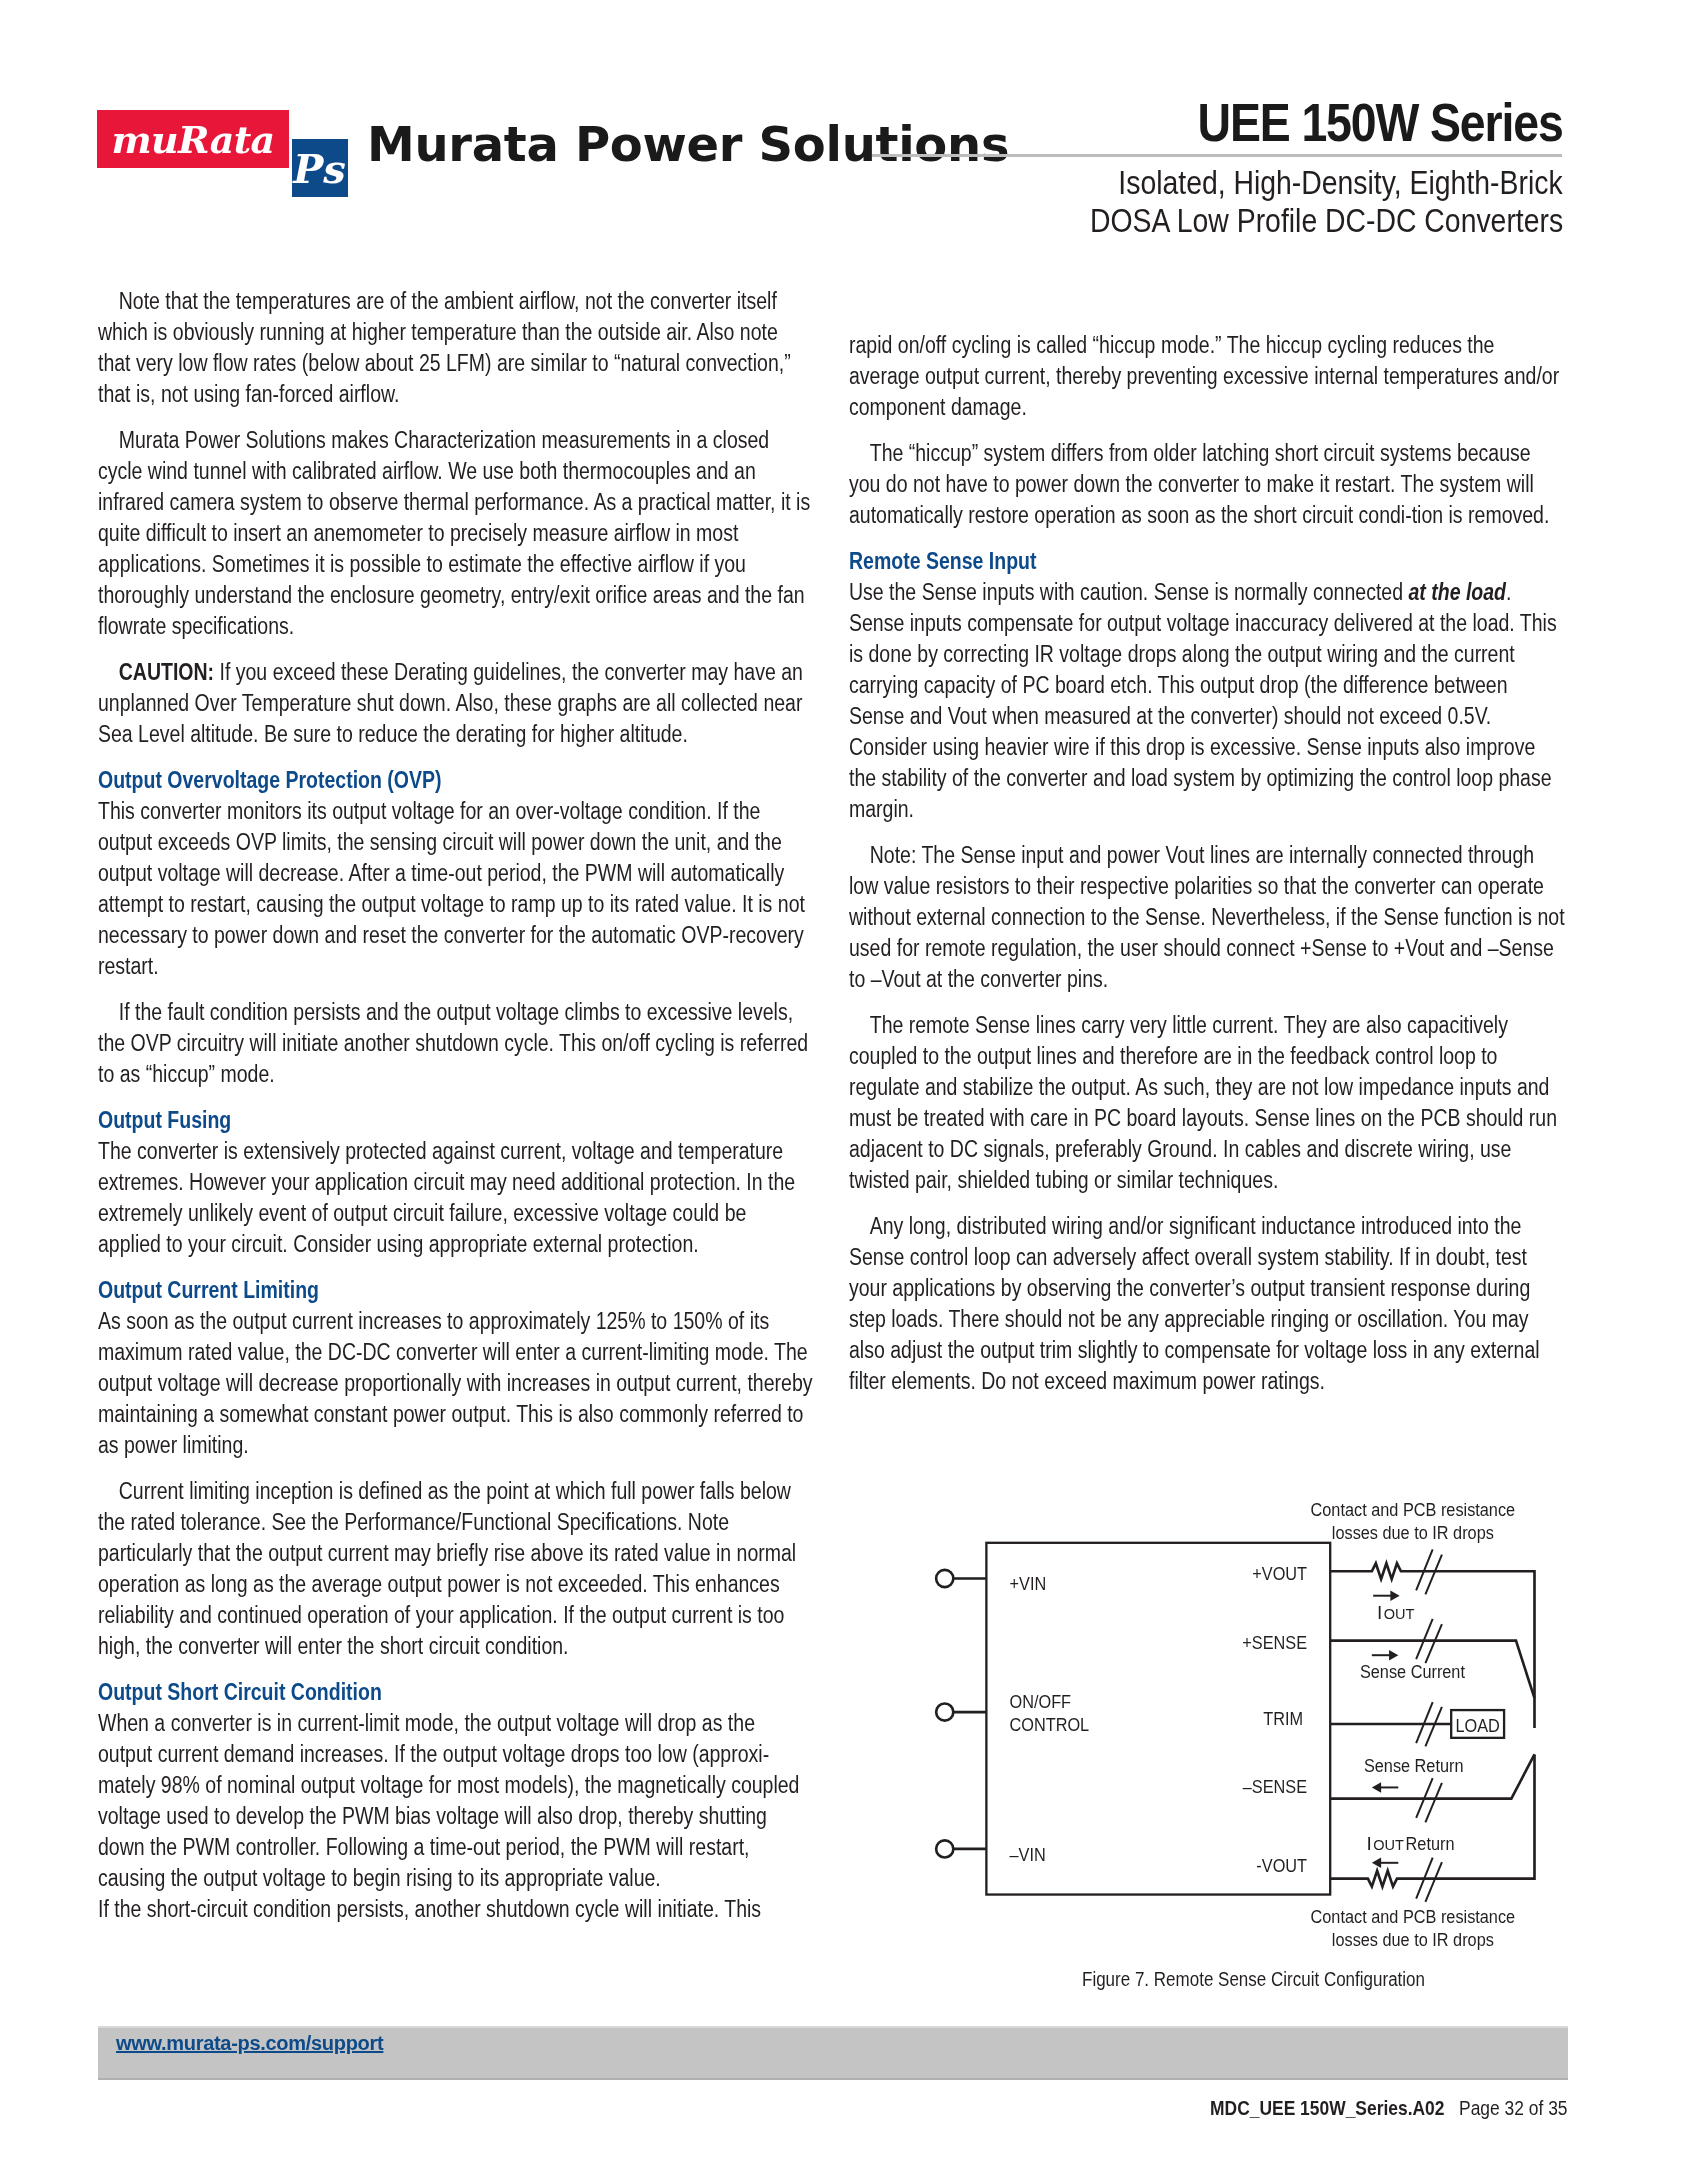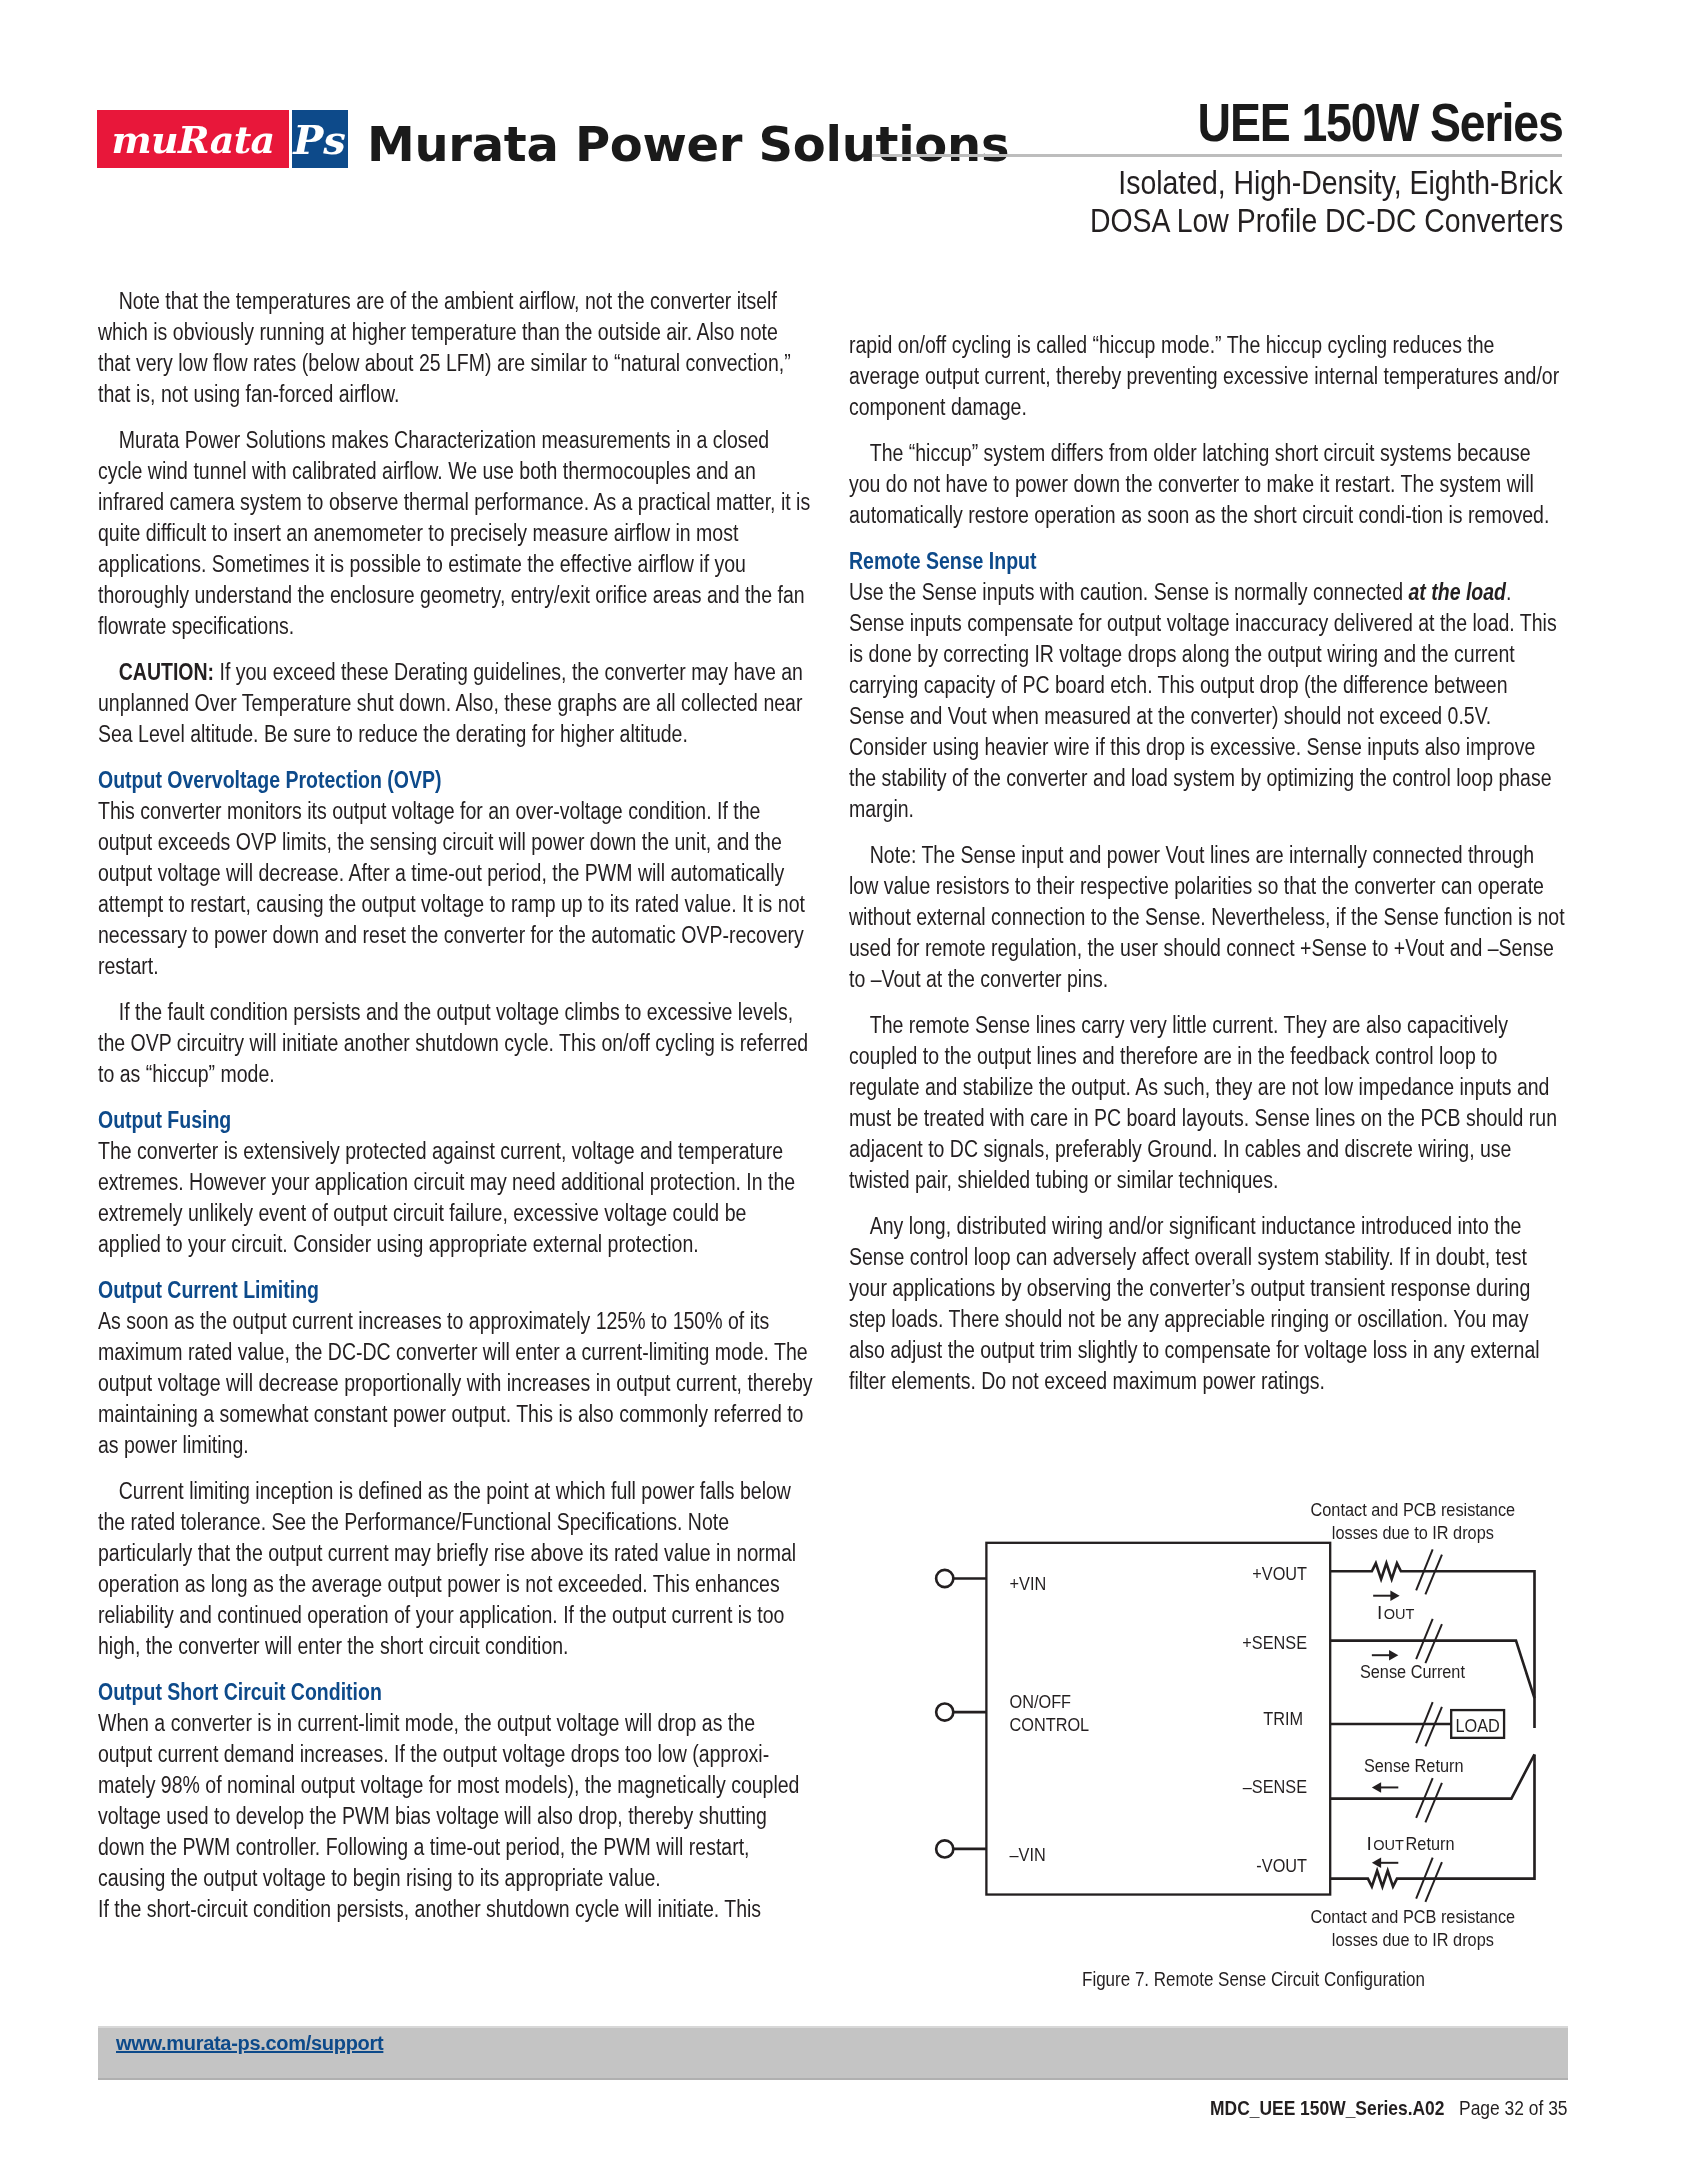--- a/index.html
+++ b/index.html
@@ -6,21 +6,21 @@
   body { width: 1687px; height: 2183px; position: relative; overflow: hidden;
          font-family: "Liberation Sans", sans-serif; color: #231f20; }
 
   
   .logo { position: absolute; left: 97px; top: 110px; height: 58px; display: flex; }
   .logo-murata { width: 192px; height: 58px; background: #e8173a; color: #fff;
        font-family: "DejaVu Serif", serif; font-style: italic; font-weight: bold;
        font-size: 38px; display: flex; align-items: center; justify-content: center; letter-spacing: -0.7px; }
   .logo-ps { width: 56px; height: 58px; background: #0d4a8a; color: #fff; margin-left: 2.6px;
        font-family: "DejaVu Serif", serif; font-style: italic; font-weight: bold;
-       font-size: 40px; display: flex; align-items: center; justify-content: center; }
+       font-size: 40px; display: flex; align-items: center; justify-content: center; margin-top: 29px; }
   .brand-name { position: absolute; left: 367px; top: 116px; font-family: "DejaVu Sans", sans-serif;
        font-weight: bold; font-size: 48px; color: #1a1a1a; letter-spacing: -0.3px; }
   .header-rule { position: absolute; left: 872px; top: 154px; width: 690px; height: 2.6px; background: #bdbdbd; }
   .series-title { position: absolute; right: 124px; top: 91px; font-family: "Liberation Sans", sans-serif;
        font-weight: bold; font-size: 54px; color: #1a1a1a; letter-spacing: -1.3px; transform: scaleX(0.86); transform-origin: right; }
   .subtitle { position: absolute; right: 124px; text-align: right; font-family: "Liberation Sans", sans-serif;
        font-size: 33px; color: #231f20; transform: scaleX(0.86); transform-origin: right; white-space: nowrap; }
   .subtitle.l1 { top: 164px; }
   .subtitle.l2 { top: 202px; }
 

